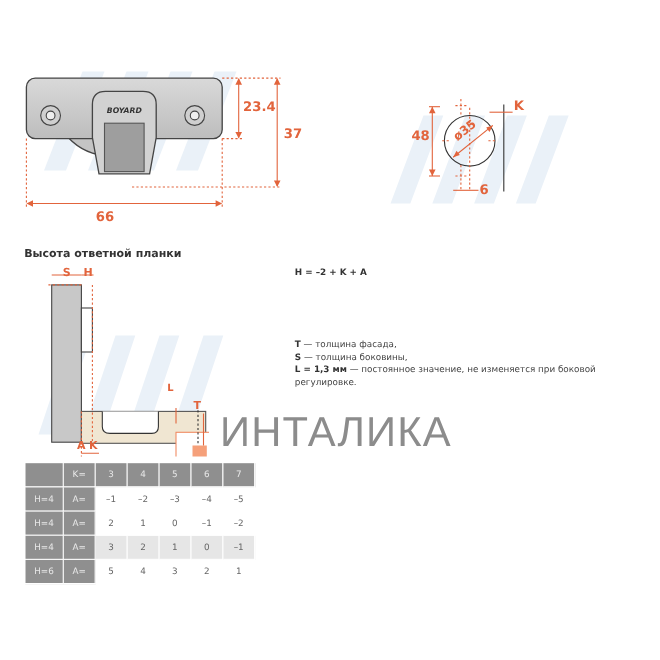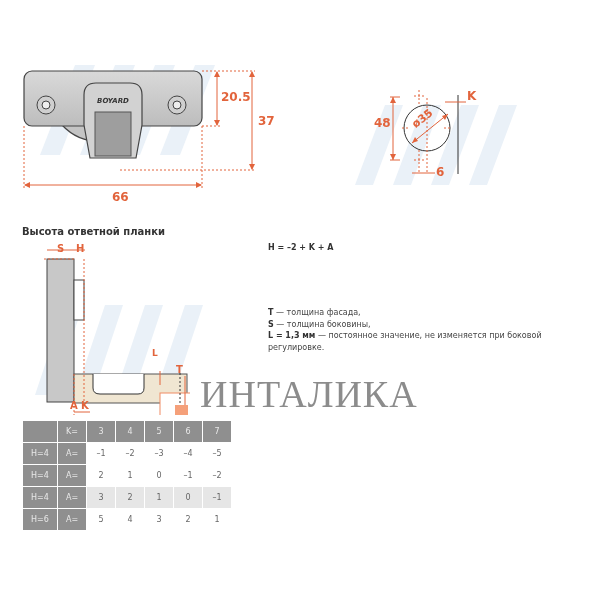--- a/index.html
+++ b/index.html
@@ -3,21 +3,21 @@
 <meta charset="utf-8">
 <style>
   html, body { margin:0; padding:0; background:#ffffff; }
   body { width:600px; height:600px; position:relative; overflow:hidden; font-family:"Liberation Sans", sans-serif; }
   .abs { position:absolute; }
   .dim { color:#e2643c; font-weight:bold; font-size:12px; font-family:"DejaVu Sans", sans-serif; }
   .section-title { left:22px; top:226px; font-size:10px; font-weight:bold; color:#333; font-family:"DejaVu Sans", sans-serif; }
   .formula { left:268px; top:243px; font-size:8px; color:#333; font-weight:bold; font-family:"DejaVu Sans", sans-serif; }
   .legend { left:268px; top:267px; font-size:8px; color:#444; line-height:11.6px; font-family:"DejaVu Sans", sans-serif;margin-top:40px; }
   .legend b { color:#333; }
-  .brand { left:200px; top:372px; font-size:38px; color:#8c8c8c; letter-spacing:1px; font-family:Liberation Serif, serif; font-weight:300; }
+  .brand { left:200px; top:372px; font-size:38px; color:#8c8c8c; letter-spacing:1px; font-family:Liberation Sans, sans-serif; font-weight:300; }
   table.adj { position:absolute; left:22px; top:420px; border-collapse:collapse; font-size:8px; font-family:"DejaVu Sans", sans-serif; }
   table.adj td { width:26px; height:19px; text-align:center; border:1px solid #fff; color:#666; }
   table.adj td.hdr { background:#8f8f8f; color:#e8e8e8; }
   table.adj td.rowhdr { background:#8f8f8f; color:#e8e8e8; width:32px; }
   table.adj tr.alt td.val { background:#e6e6e6; }
   table.adj td.val { background:#fff; }
 </style>
 </head>
 <body>
 
@@ -74,23 +74,23 @@
   </g>
   <g fill="#e2643c">
     <polygon points="217,31 214,37 220,37"></polygon>
       <polygon points="217,86 214,80 220,80"></polygon>
     <polygon points="252,31 249,37 255,37"></polygon>
       <polygon points="252,130 249,124 255,124"></polygon>
     <polygon points="24,145 30,142 30,148"></polygon>
       <polygon points="202,145 196,142 196,148"></polygon>
   </g>
 </svg>
-<span class="abs dim" style="left:221px;top:90px">20.5</span>
+<span class="abs dim" style="left:221px;top:90px">23.4</span>
 <span class="abs dim" style="left:258px;top:114px">37</span>
-<span class="abs dim" style="left:112px;top:190px">66</span>
+<span class="abs dim" style="left:87px;top:190px">66</span>
 
 <svg class="abs" style="left:340px;top:70px" width="200" height="120">
   <circle cx="87" cy="58" r="23" fill="none" stroke="#333" stroke-width="1"></circle>
   <line x1="118" y1="25" x2="118" y2="104" stroke="#333" stroke-width="1"></line>
   <g stroke="#e2643c" stroke-width="1" fill="none">
     <line x1="53" y1="27" x2="53" y2="90"></line>
     <line x1="50" y1="27" x2="60" y2="27"></line>
       <line x1="50" y1="90" x2="60" y2="90"></line>
     <line x1="72" y1="73" x2="108" y2="44"></line>
     <line x1="79" y1="20" x2="79" y2="36" stroke-dasharray="2,2"></line>

